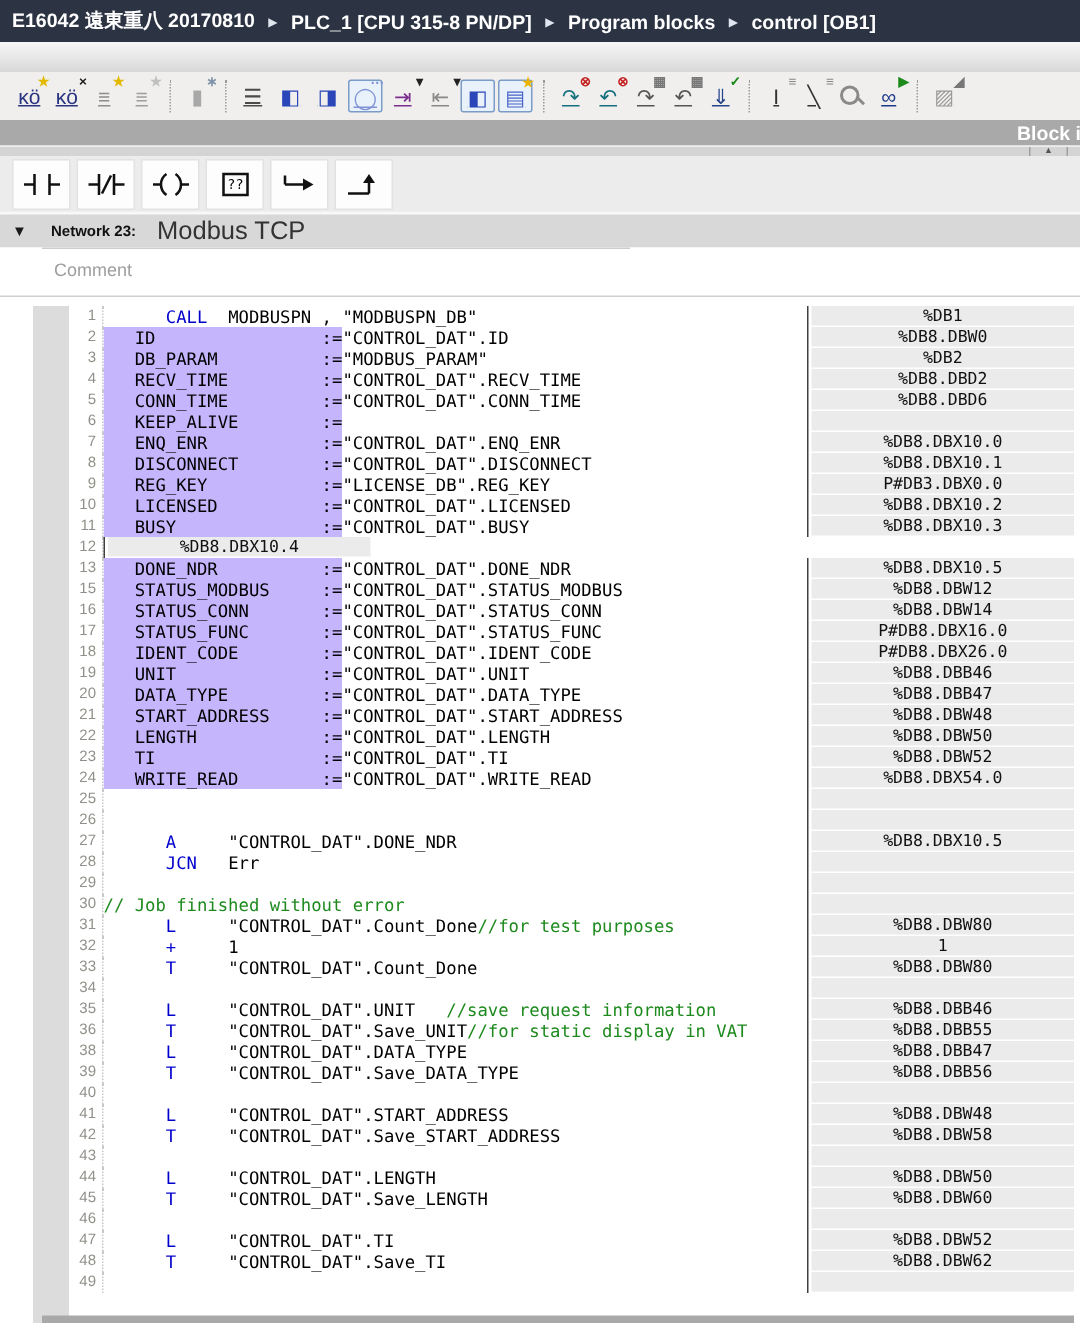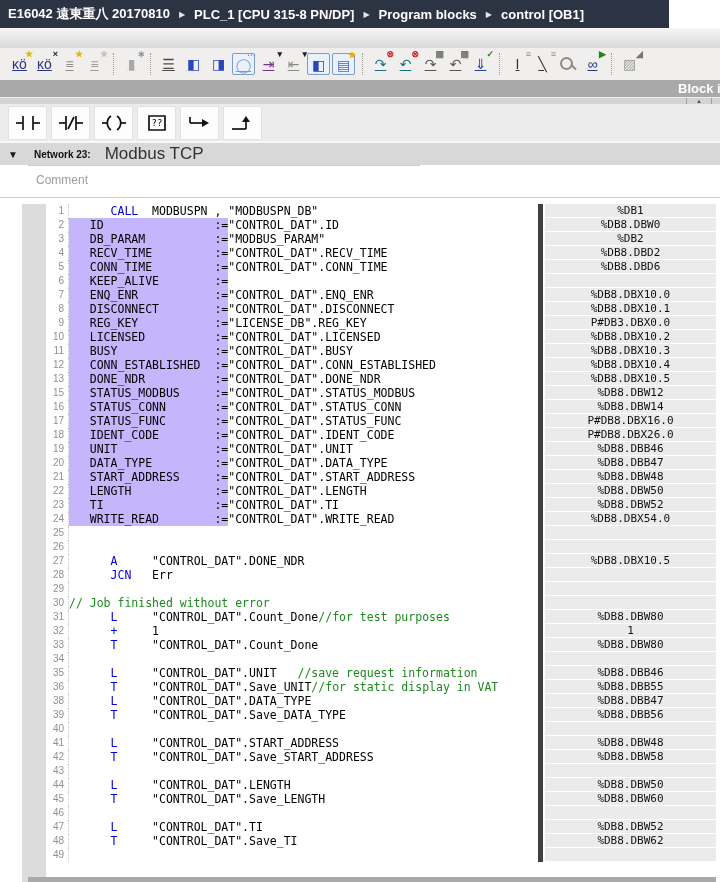--- a/index.html
+++ b/index.html
@@ -1,19 +1,19 @@
 <!DOCTYPE html>
 <html><head>
 <meta charset="utf-8">
 <style>
   html,body{margin:0;padding:0;background:#fff;}
   .screen{position:relative;width:720px;height:882px;background:#fff;overflow:hidden;
           font-family:"Liberation Sans",sans-serif;}
   
-  .breadcrumb{position:absolute;top:0;left:0;width:669px;height:28px;background:#2c3444;
+  .breadcrumb{position:absolute;top:0;left:0;width:720px;height:28px;background:#2c3444;
               display:flex;align-items:center;padding-left:8px;gap:9px;box-sizing:border-box;}
   .bc-item{color:#fff;font-weight:bold;font-size:13px;white-space:nowrap;}
   .bc-sep{color:#dfe6ef;font-size:8px;}
   
   .topstrip{position:absolute;top:28px;left:0;width:720px;height:20px;
             background:linear-gradient(#f7f7f7,#d8d8d8);}
   .toolbar{position:absolute;top:48px;left:0;width:720px;height:32px;background:#f0efed;
            display:flex;align-items:center;padding-left:8px;box-sizing:border-box;}
   .ticon{width:23px;height:22px;position:relative;margin-right:2px;text-align:center;cursor:default;}
   .ticon .m{font-size:14px;line-height:22px;display:block;text-decoration:underline;}
@@ -49,21 +49,21 @@
   .gutter{position:absolute;left:22px;top:0;width:24px;height:100%;background:#dcdcdc;}
   .rows{position:absolute;left:46px;top:0;width:674px;}
   .crow{display:flex;height:14px;}
   .ln{width:18px;text-align:right;padding-right:4px;font-size:10px;line-height:14px;color:#90908a;
       border-right:1px dotted #c8c8c8;background:#fff;flex:none;}
   .cc{width:469px;font-family:"DejaVu Sans Mono",monospace;font-size:11.5px;line-height:14px;
       white-space:pre;overflow:hidden;color:#000;flex:none;cursor:text;}
   .kw{color:#0000cd;}
   .cmt{color:#1e8a1e;}
   .pband{background:#c4b5fd;}
-  .ac{width:178px;padding-left:2px;border-left:5px solid #404040;flex:none;box-sizing:border-box;}
+  .ac{width:178px;padding-left:2px;border-left:1px solid #404040;flex:none;box-sizing:border-box;}
   .acell{height:13px;margin-bottom:1px;background:#ebebeb;font-family:"DejaVu Sans Mono",monospace;
          font-size:11px;line-height:13px;text-align:center;color:#111;}
   .bottombar{position:absolute;top:877px;left:28px;width:688px;height:5px;background:#a9a9a9;}
 </style>
 </head>
 <body>
 
 <div class="screen">
   <div class="breadcrumb" id="breadcrumb">
       <span class="bc-item">E16042 遠東重八 20170810</span>
@@ -306,21 +306,20 @@
         </div>
         <div class="crow">
           <div class="ln">11</div>
           <div class="cc"><span class="pband">   BUSY              :=</span><span>"CONTROL_DAT".BUSY</span></div>
           <div class="ac">
             <div class="acell">%DB8.DBX10.3</div>
           </div>
         </div>
         <div class="crow">
           <div class="ln">12</div>
-          <div class="cc"><span class="pband">   CONN_ESTABLISHED  :=</span><span>"CONTROL_DAT".CONN_ESTABLISHED</span></div>
           <div class="ac">
             <div class="acell">%DB8.DBX10.4</div>
           </div>
         </div>
         <div class="crow">
           <div class="ln">13</div>
           <div class="cc"><span class="pband">   DONE_NDR          :=</span><span>"CONTROL_DAT".DONE_NDR</span></div>
           <div class="ac">
             <div class="acell">%DB8.DBX10.5</div>
           </div>

